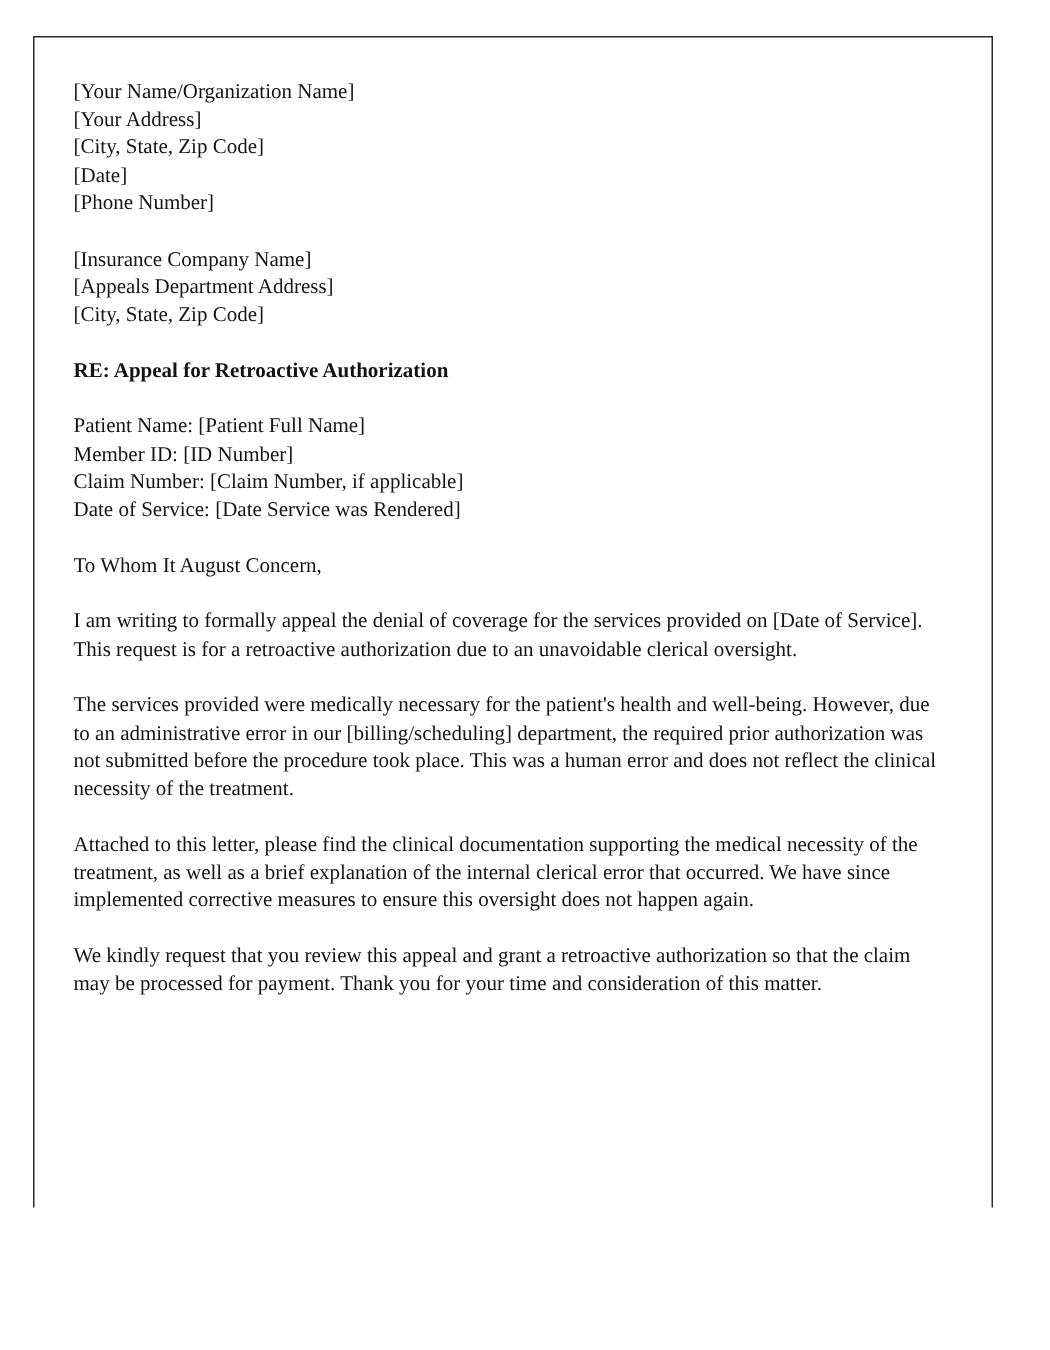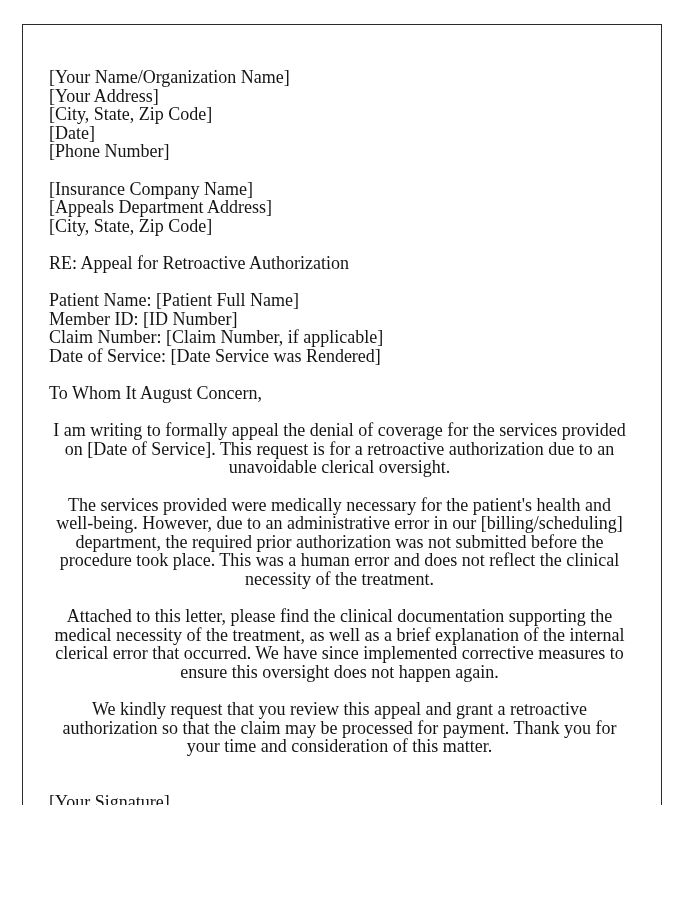--- a/index.html
+++ b/index.html
@@ -28,44 +28,44 @@
     border-left: 1.5px solid #2b2b2b;
     border-top: 1.5px solid #2b2b2b;
     border-right: 1.5px solid #2b2b2b;
     border-bottom: none;
     overflow: hidden;
   }
 
   .letter-body {
     position: absolute;
     left: 26px;
-    top: 43px;
+    top: 28px;
     width: 581px;
-    font-size: 18px;
+    font-size: 14px;
     line-height: 18.6px;
   }
 
   .block {
     margin: 0 0 0 0;
   }
   .line {
     display: block;
     white-space: pre-wrap;
   }
 
   .spacer-sm { height: 18.6px; }
 
   .re-heading {
-    font-weight: normal;
+    font-weight: bold;
     display: block;
   }
 
   p.para {
     margin: 0;
-    text-align: center;
+    text-align: left;
     white-space: normal;
   }
 </style>
 </head>
 <body>
 
 <div class="page-sheet">
   <div class="letter-body">
 
     <div class="block">
@@ -119,20 +119,15 @@
 
     <div class="spacer-sm"></div>
 
     <p class="para">We kindly request that you review this appeal and grant a retroactive authorization so that the claim may be processed for payment. Thank you for your time and consideration of this matter.</p>
 
     <div class="spacer-sm"></div>
 
 
     <div class="spacer-sm"></div>
 
-    <div class="block">
-      <span class="line">[Your Signature]</span>
-      <span class="line">[Your Printed Name]</span>
-      <span class="line">[Your Title/Position]</span>
-    </div>
 
   </div>
 </div>
 
 </body></html>

